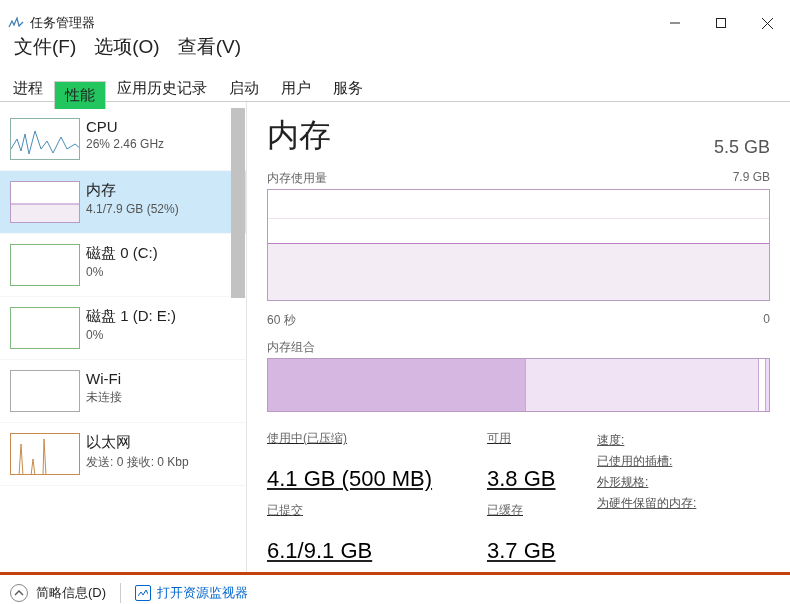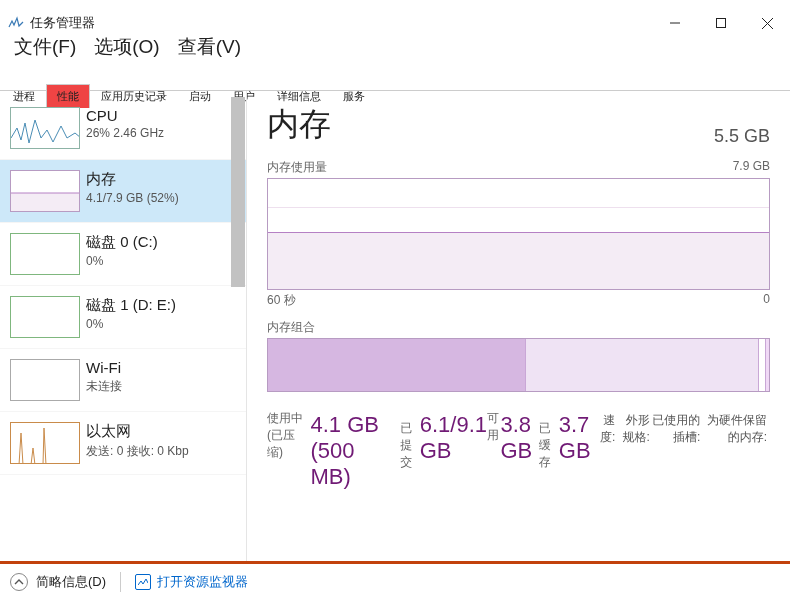--- a/index.html
+++ b/index.html
@@ -9,22 +9,22 @@
 .titlebar .icon { width: 16px; height: 16px; margin-right: 6px; display:flex; align-items:center; justify-content:center;}
 .titlebar .title { flex: 1; font-size: 13px; }
 .winbtns { display: flex; }
 .winbtn { width: 46px; height: 30px; display: flex; align-items: center; justify-content: center; color:#222;}
 .winbtn svg { stroke: #222; }
 
 .menubar { display: flex; gap: 2px; padding: 2px 6px 4px 6px; font-size: 19px; }
 .menubar .m { padding: 2px 8px; }
 
 .tabs { display: flex; border-bottom: 1px solid #ccc; padding-left: 2px; }
-.tabs .tab { padding: 4px 10px; font-size: 11px; border: 1px solid transparent; border-bottom: none; position: relative; top: 18px;}
-.tabs .tab.active { border-color: #ccc; background: #ef4444; }
+.tabs .tab { padding: 4px 10px; font-size: 15px; border: 1px solid transparent; border-bottom: none; position: relative; top: 8px;}
+.tabs .tab.active { border-color: #ccc; background: #22c55e; margin-top: 7px; }
 
 .body { display: flex; height: 470px; }
 
 .side { width: 247px; border-right: 1px solid #e5e5e5; overflow-y: hidden; position: relative; }
 .side-inner { padding-top: 6px; }
 .srow { display: flex; padding: 10px 4px 10px 10px; gap: 6px; align-items:flex-start; border-bottom:1px solid #f5f5f5;}
 .srow.selected { background: #cde8f9; }
 .thumb { width: 70px; height: 42px; border: 1px solid #8db3a6; background:#fff; position:relative; overflow:hidden;}
 .thumb.mem { border-color:#b79bc2;}
 .thumb.disk{ border-color:#7fb77e;}
@@ -36,36 +36,36 @@
 .scroll .thumb-sc { position:absolute; top:6px; width:14px; left:1px; height:190px; background:#c2c2c2;}
 
 .main { flex: 1; padding: 12px 20px 0 20px; display:flex; flex-direction:column; }
 .mh { display:flex; align-items:flex-end; justify-content:space-between; }
 .mh .big { font-size: 32px; font-weight:300; }
 .mh .cap { font-size: 18px; color:#555;}
 .ghead { display:flex; justify-content:space-between; font-size:12px; color:#666; margin-top:12px;}
 .graph { height:112px; border:1px solid #b79bc2; margin-top:2px; position:relative; background:#fff;}
 .graph .fill { position:absolute; left:0; right:0; bottom:0; height:52%; background:#f4ecf5; border-top:1px solid #b580c4;}
 .graph .grid { position:absolute; left:0;right:0; height:1px; background:#eee0ee;}
-.gfoot { display:flex; justify-content:space-between; font-size:12px; color:#666; margin-top:2px;}
+.gfoot { display:flex; justify-content:space-between; font-size:12px; color:#666; margin-top:11px;}
 .ghead2 { font-size:12px; color:#666; margin-top:10px;}
 .comp { height:54px; border:1px solid #b79bc2; margin-top:2px; display:flex;}
 .comp .seg { height:100%; }
 .seg.used{ background:#d6b7e1; flex:41;}
 .seg.cache{ background:#efe3f4; flex:37; border-left:1px solid #c9a7d6;}
 .seg.free{ background:#fff; flex:1; border-left:1px solid #c9a7d6;}
 .seg.res { background:#f0d9f6; flex:0.5; border-left:1px solid #c9a7d6;}
 
 .stats { display:flex; margin-top:18px; gap:0; }
-.col { display:flex; flex-direction:row; }
+.col { display:flex; flex-direction:column;text-decoration:underline; }
 .col.a { width:220px;}
 .col.b { width:110px;}
 .col.c { width:170px; font-size:12px; color:#555;}
 .sl { font-size:12px; color:#666;}
-.sv { font-size:22px; color:#701a75; margin-top:2px;}
+.sv { font-size:22px; color:#000000; margin-top:19px;}
 .sv.big2 { font-size:22px;}
 .col.c .row { display:flex; justify-content:space-between; padding:2px 0; font-size:12px;text-align:right;}
 
 .footer { height:38px; border-top:3px solid #c2410c; display:flex; align-items:center; padding:0 10px; gap:8px;}
 .chev { width:18px;height:18px;border:1px solid #888;border-radius:50%;display:flex;align-items:center;justify-content:center;}
 .link { color:#0066cc; display:flex; align-items:center; gap:6px;}
 .linkicon { width:16px;height:16px;border:1px solid #0066cc;border-radius:2px;display:flex;align-items:center;justify-content:center;color:#0066cc;font-size:10px;}
 .divider{ width:1px;height:20px;background:#ccc;margin:0 6px;}
 </style>
 </head>
@@ -103,21 +103,20 @@
   <div class="m">选项(O)</div>
   <div class="m">查看(V)</div>
 </div>
 
 <div class="tabs">
   <div class="tab">进程</div>
   <div class="tab active">性能</div>
   <div class="tab">应用历史记录</div>
   <div class="tab">启动</div>
   <div class="tab">用户</div>
-  <div class="tab">详细信息</div>
   <div class="tab">服务</div>
 </div>
 
 <div class="body">
 
   <div class="side">
     <div class="side-inner">
       <div class="srow">
         <div class="thumb"><svg width="70" height="42">
               <polyline points="0,30 6,20 10,32 14,15 18,35 24,12 30,30 36,22 42,34 50,18 56,30 64,25 70,30" fill="none" stroke="#4a8db5" stroke-width="1"></polyline>
@@ -212,25 +211,25 @@
         <div class="sv">3.8 GB</div>
         <div class="sl" style="margin-top:10px">已缓存</div>
         <div class="sv">3.7 GB</div>
       </div>
       <div class="col c">
         <div class="row">
             <span>速度:</span>
             <span></span>
           </div>
         <div class="row">
+            <span>已使用的插槽:</span>
+            <span></span>
+          </div>
+        <div class="row">
             <span>外形规格:</span>
-            <span></span>
-          </div>
-        <div class="row">
-            <span>已使用的插槽:</span>
             <span></span>
           </div>
         <div class="row">
             <span>为硬件保留的内存:</span>
             <span></span>
           </div>
       </div>
     </div>
   </div>
 </div>

